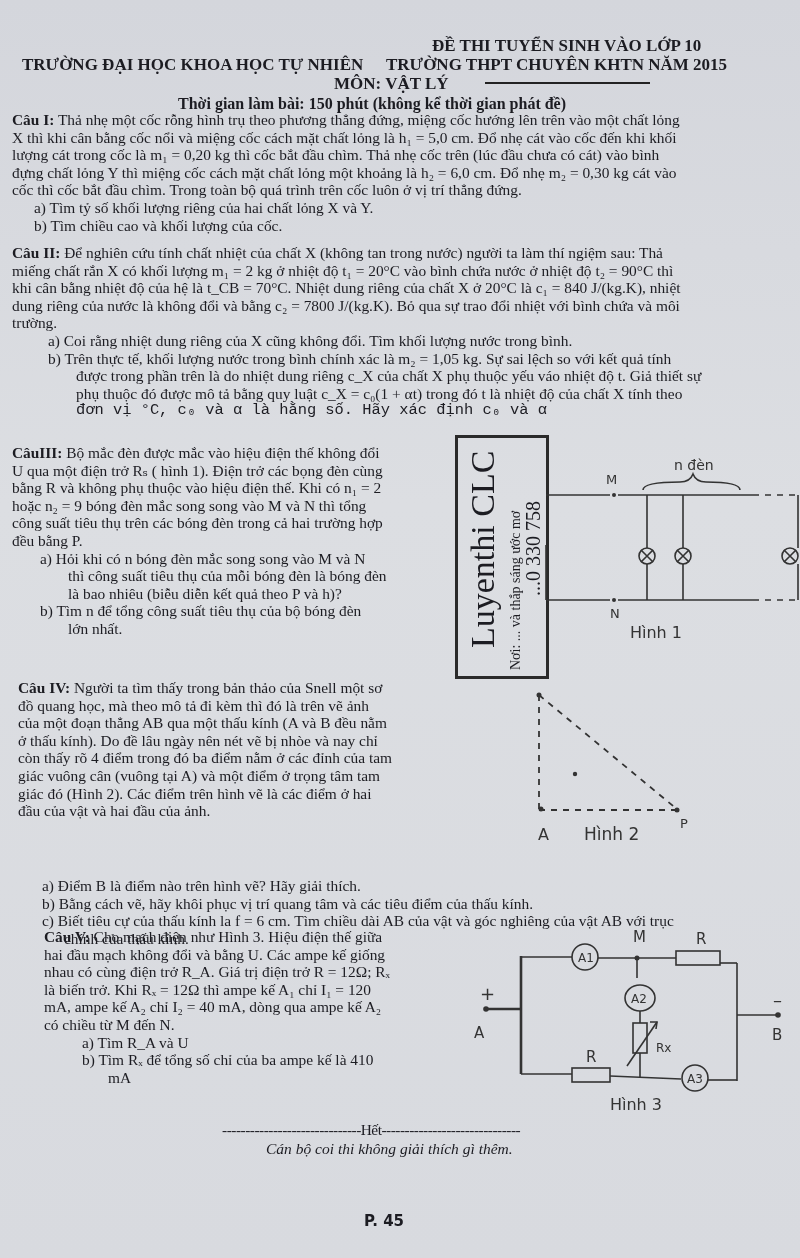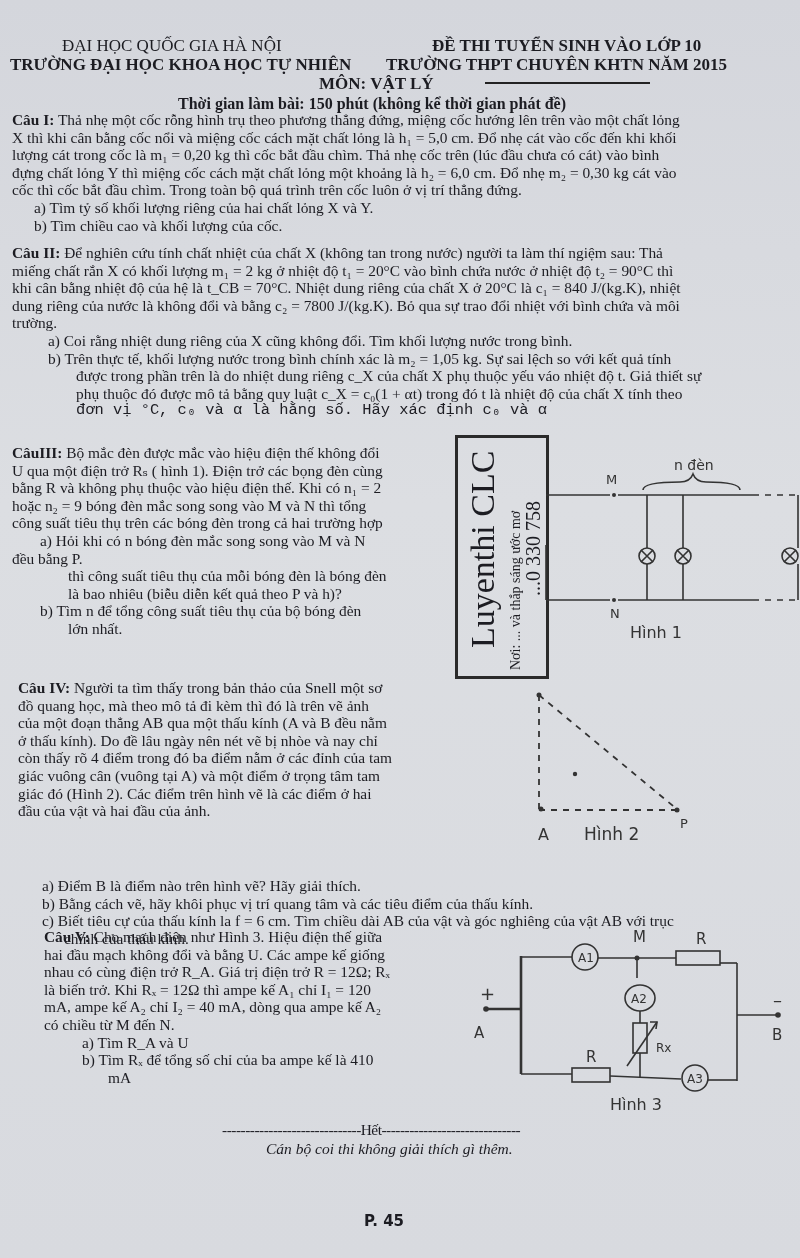--- a/index.html
+++ b/index.html
@@ -23,25 +23,24 @@
   .stamp .big{position:absolute;left:28px;top:6px;font-size:34px;font-family:"Liberation Serif",serif;white-space:nowrap;}
   .stamp .small{position:absolute;left:6px;top:50px;font-size:14px;white-space:nowrap;}
   .stamp .phone{position:absolute;left:80px;top:64px;font-size:20px;white-space:nowrap;}
   .foot{font-family:"DejaVu Sans",sans-serif;font-weight:bold;font-size:15px;}
 </style>
 </head>
 <body>
 
 <div class="page">
 
-  <div class="abs hdr" style="left:62px;top:36px;">ĐẠI HỌC QUỐC GIA HÀ NỘI</div>
-  <div class="abs hdr b" style="left:10px;top:55px;">TRƯỜNG ĐẠI HỌC KHOA HỌC TỰ NHIÊN</div>
+  <div class="abs hdr b" style="left:22px;top:55px;">TRƯỜNG ĐẠI HỌC KHOA HỌC TỰ NHIÊN</div>
   <div class="abs hdr b" style="left:432px;top:36px;">ĐỀ THI TUYỂN SINH VÀO LỚP 10</div>
   <div class="abs hdr b" style="left:386px;top:55px;">TRƯỜNG THPT CHUYÊN KHTN NĂM 2015</div>
-  <div class="abs hdr b" style="left:319px;top:74px;">MÔN: VẬT LÝ</div>
+  <div class="abs hdr b" style="left:334px;top:74px;">MÔN: VẬT LÝ</div>
   <div class="rule" style="left:485px;top:82px;width:165px;"></div>
   <div class="abs hdr b" style="left:178px;top:94px;font-size:16px;">Thời gian làm bài: 150 phút (không kể thời gian phát đề)</div>
 
   <div class="abs txt" style="left:12px;top:111px;width:776px;">
     <span class="line"><b>Câu I:</b><span> Thả nhẹ một cốc rỗng hình trụ theo phương thẳng đứng, miệng cốc hướng lên trên vào một chất lỏng</span></span>
     <span class="line">X thì khi cân bằng cốc nổi và miệng cốc cách mặt chất lỏng là h₁ = 5,0 cm. Đổ nhẹ cát vào cốc đến khi khối</span>
     <span class="line">lượng cát trong cốc là m₁ = 0,20 kg thì cốc bắt đầu chìm. Thả nhẹ cốc trên (lúc đầu chưa có cát) vào bình</span>
     <span class="line">đựng chất lỏng Y thì miệng cốc cách mặt chất lỏng một khoảng là h₂ = 6,0 cm. Đổ nhẹ m₂ = 0,30 kg cát vào</span>
     <span class="line">cốc thì cốc bắt đầu chìm. Trong toàn bộ quá trình trên cốc luôn ở vị trí thẳng đứng.</span>
     <span class="line" style="padding-left:22px;">a)  Tìm tỷ số khối lượng riêng của hai chất lỏng X và Y.</span>
@@ -60,22 +59,22 @@
     <span class="line" style="padding-left:64px;">phụ thuộc đó được mô tả bằng quy luật c_X = c₀(1 + αt) trong đó t là nhiệt độ của chất X tính theo</span>
     <span class="line" style="padding-left:64px;font-family:Liberation Mono, monospace;">đơn vị °C, c₀ và α là hằng số. Hãy xác định c₀ và α</span>
   </div>
 
   <div class="abs txt" style="left:12px;top:444px;width:440px;">
     <span class="line"><b>CâuIII:</b><span> Bộ mắc đèn được mắc vào hiệu điện thế không đổi</span></span>
     <span class="line">U qua một điện trở Rₛ ( hình 1). Điện trở các bọng đèn cùng</span>
     <span class="line">bằng R và không phụ thuộc vào hiệu điện thế. Khi có n₁ = 2</span>
     <span class="line">hoặc n₂ = 9 bóng đèn mắc song song vào M và N thì tổng</span>
     <span class="line">công suất tiêu thụ trên các bóng đèn trong cả hai trường hợp</span>
+    <span class="line">đều bằng P.</span>
     <span class="line" style="padding-left:28px;">a)  Hỏi khi có n bóng đèn mắc song song vào M và N</span>
-    <span class="line">đều bằng P.</span>
     <span class="line" style="padding-left:56px;">thì công suất tiêu thụ của mỗi bóng đèn là bóng đèn</span>
     <span class="line" style="padding-left:56px;">là bao nhiêu (biễu diễn kết quả theo P và h)?</span>
     <span class="line" style="padding-left:28px;">b)  Tìm n để tổng công suất tiêu thụ của bộ bóng đèn</span>
     <span class="line" style="padding-left:56px;">lớn nhất.</span>
   </div>
 
   <div class="stamp">
     <div class="stamp-in">
       <div class="big">Luyenthi CLC</div>
       <div class="small">Nơi: ... và thắp sáng ước mơ</div>

